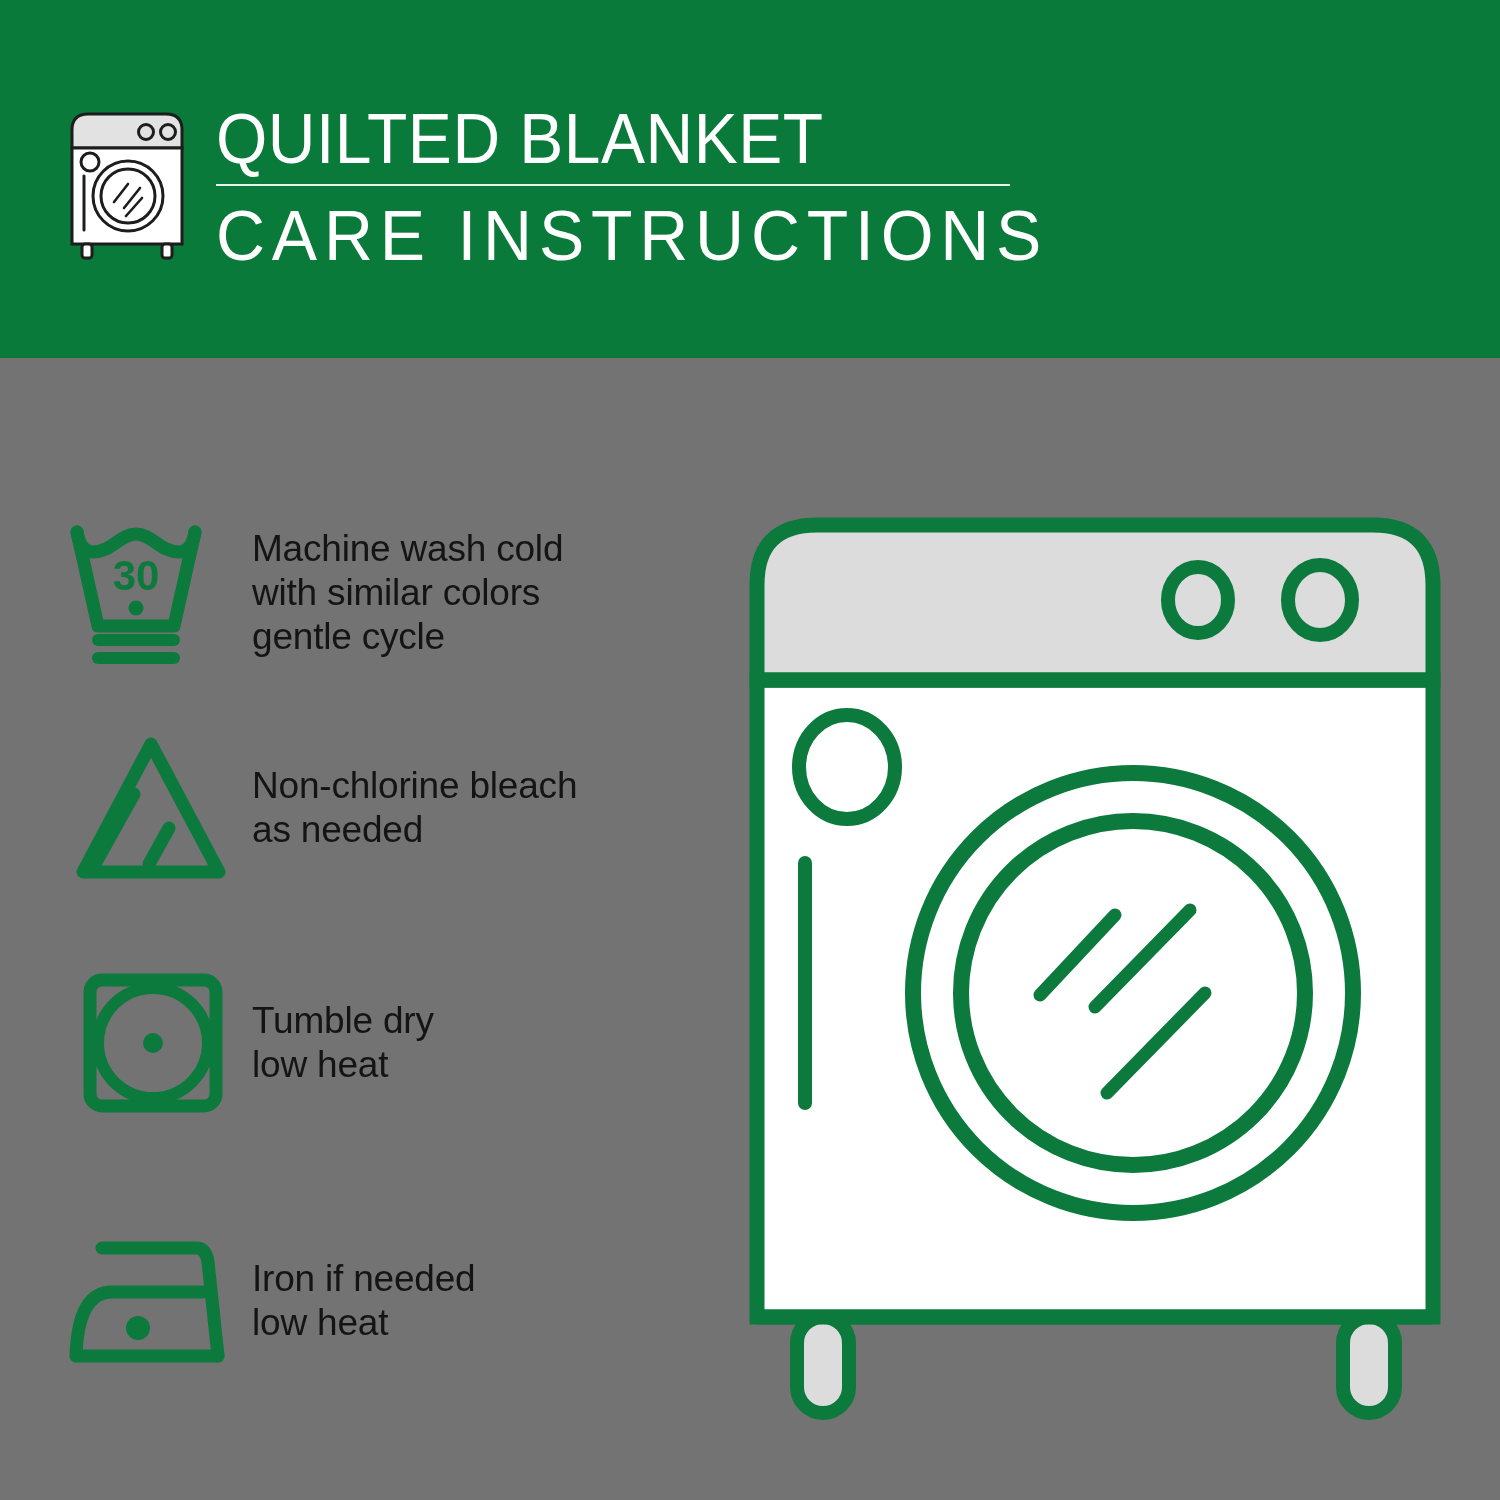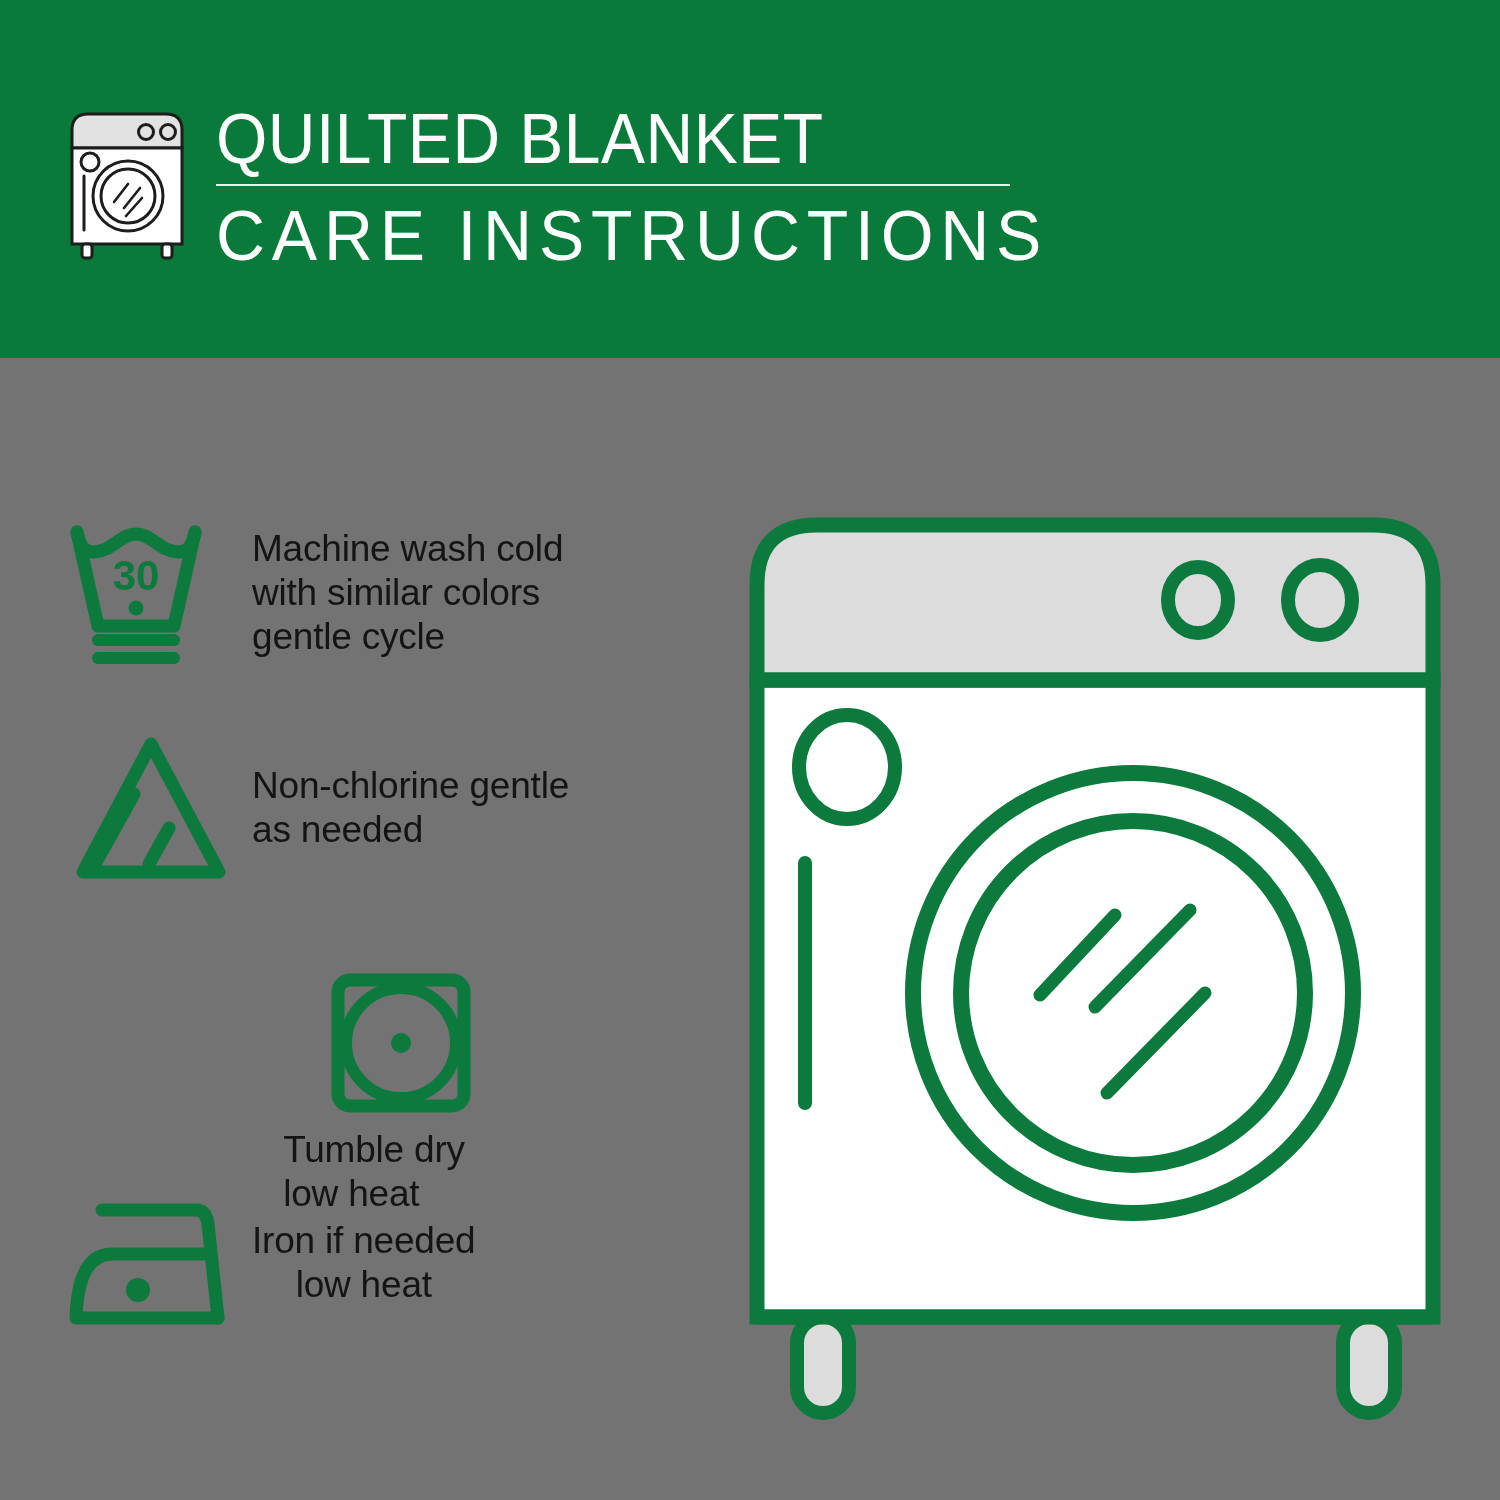--- a/index.html
+++ b/index.html
@@ -78,22 +78,22 @@
   }
   .care-row {
     position: absolute;
     left: 0;
     width: 740px;
     display: flex;
     align-items: center;
   }
   .care-row.row-0 { top: 150px; }
   .care-row.row-1 { top: 365px; }
-  .care-row.row-2 { top: 600px; flex-direction: column; }
-  .care-row.row-3 { top: 820px; text-align: center; }
+  .care-row.row-2 { top: 600px; }
+  .care-row.row-3 { top: 858px; }
 
   .care-symbol {
     width: 182px;
     min-width: 182px;
     height: 170px;
     display: flex;
     align-items: center;
     justify-content: center;
     margin-left: 62px;
   }
@@ -187,21 +187,21 @@
     <div class="care-row row-1">
       <div class="care-symbol">
         <svg width="165" height="152" viewBox="0 0 165 152">
           <g fill="none" stroke="#0B7A3C" stroke-width="13" stroke-linecap="round" stroke-linejoin="round">
             <path d="M80 12 L148 140 L12 140 Z"></path>
             <line x1="63" y1="62" x2="24" y2="132"></line>
             <line x1="98" y1="96" x2="78" y2="132"></line>
           </g>
         </svg>
       </div>
-      <div class="care-text">Non-chlorine gentle
+      <div class="care-text">Non-chlorine bleach
 as needed</div>
     </div>
 
     <div class="care-row row-2">
       <div class="care-symbol">
         <svg width="150" height="150" viewBox="0 0 150 150">
           <rect x="12" y="12" width="126" height="126" rx="12" fill="none" stroke="#0B7A3C" stroke-width="13"></rect>
           <circle cx="75" cy="75" r="55" fill="none" stroke="#0B7A3C" stroke-width="12"></circle>
           <circle cx="75" cy="75" r="10" fill="#0B7A3C"></circle>
         </svg>

